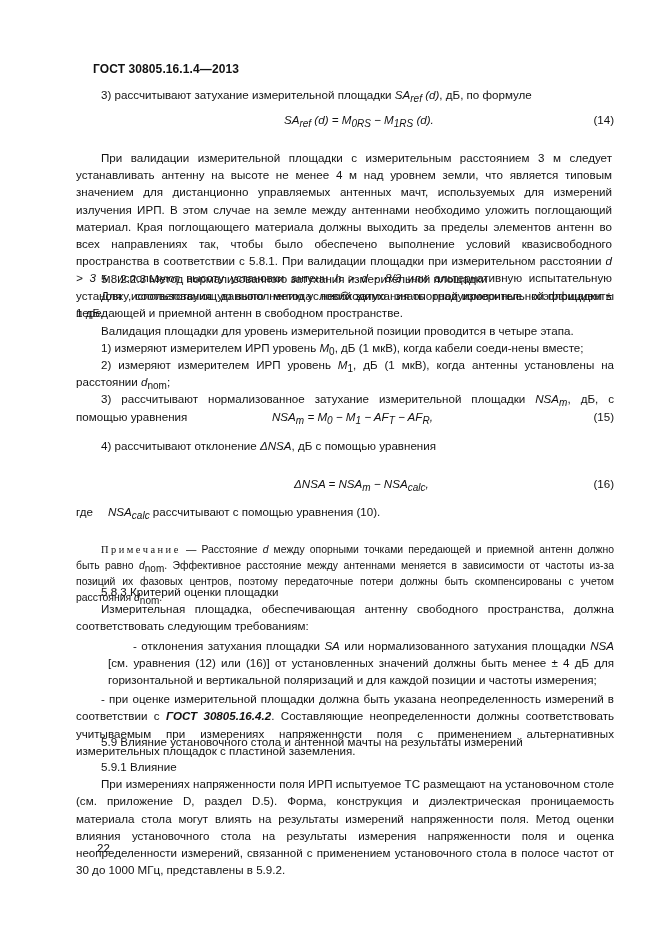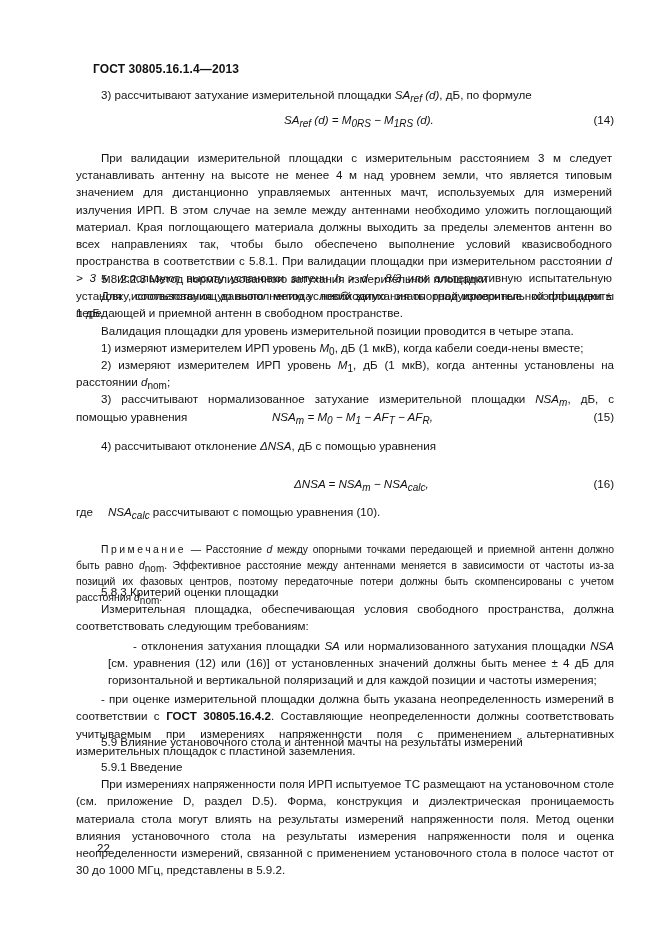--- a/index.html
+++ b/index.html
@@ -12,23 +12,23 @@
   .hdr { position: absolute; top: 62px; left: 17px; font-weight: bold; font-size: 12px; letter-spacing: 0.1px; }
   .blk { position: absolute; left: 0; width: 538px; line-height: 17.2px; text-align: justify; }
   .ind { text-indent: 25px; }
   .p { margin: 0; }
   .eq { position: absolute; left: 0; width: 538px; height: 18px; }
   .eq .f { position: absolute; font-style: italic; white-space: nowrap; }
   .eq .n { position: absolute; right: 0; font-style: normal; }
   i { font-style: italic; }
   sub { font-size: 10px; vertical-align: -3px; line-height: 0; }
   .b { font-weight: normal; }
-  .bi { font-weight: bold; }
+  .bi { font-weight: bold; font-style: italic; }
   .note { font-size: 10.4px; line-height: 16px; }
-  .spaced { letter-spacing: 2.5px; }
+  .spaced { letter-spacing: 2.5px; font-family: Liberation Serif, serif; }
   .pn { position: absolute; left: 13px; top: 841px; margin-left: 8px; }
   .gde { display: inline-block; width: 32px; text-indent: 0; }
 </style>
 </head>
 <body>
 
 <div class="page">
 
   <div class="hdr">ГОСТ 30805.16.1.4—2013</div>
 
@@ -71,26 +71,26 @@
   <div class="blk" style="top:503px;">
     <p class="p"><span class="gde">где</span><i>NSA</i><sub><i>calc</i></sub><span> рассчитывают с помощью уравнения (10).</span></p>
   </div>
 
   <div class="blk ind note" style="top:542px;">
     <span class="spaced">Примечание</span><span> — Расстояние </span><i>d</i><span> между опорными точками передающей и приемной антенн должно быть равно </span><i>d</i><sub>nom</sub><span>. Эффективное расстояние между антеннами меняется в зависимости от частоты из-за позиций их фазовых центров, поэтому передаточные потери должны быть скомпенсированы с учетом расстояния </span><i>d</i><sub>nom</sub><span>.</span>
   </div>
 
   <div class="blk" style="top:583px;">
     <p class="p ind b">5.8.3 Критерий оценки площадки</p>
-    <p class="p ind">Измерительная площадка, обеспечивающая условия свободного пространства, должна соответствовать следующим требованиям:</p>
+    <p class="p ind">Измерительная площадка, обеспечивающая антенну свободного пространства, должна соответствовать следующим требованиям:</p>
     <p class="p ind" style="margin-top:2px;margin-left:32px;"><span>- отклонения затухания площадки </span><i>SA</i><span> или нормализованного затухания площадки </span><i>NSA</i><span> [см. уравнения (12) или (16)] от установленных значений должны быть менее ± 4 дБ для горизонтальной и вертикальной поляризаций и для каждой позиции и частоты измерения;</span></p>
     <p class="p ind" style="margin-top:2px;"><span>- при оценке измерительной площадки должна быть указана неопределенность измерений в соответствии с </span><span class="bi">ГОСТ 30805.16.4.2</span><span>. Составляющие неопределенности должны соответствовать учитываемым при измерениях напряженности поля с применением альтернативных измерительных площадок с пластиной заземления.</span></p>
   </div>
 
   <div class="blk ind b" style="top:733px;">5.9 Влияние установочного стола и антенной мачты на результаты измерений</div>
 
   <div class="blk" style="top:758px;">
-    <p class="p ind b">5.9.1 Введение</p>
+    <p class="p ind b">5.9.1 Влияние</p>
     <p class="p ind">При измерениях напряженности поля ИРП испытуемое ТС размещают на установочном столе (см. приложение D, раздел D.5). Форма, конструкция и диэлектрическая проницаемость материала стола могут влиять на результаты измерений напряженности поля. Метод оценки влияния установочного стола на результаты измерения напряженности поля и оценка неопределенности измерений, связанной с применением установочного стола в полосе частот от 30 до 1000 МГц, представлены в 5.9.2.</p>
   </div>
 
   <div class="pn">22</div>
 </div>
 
 </body></html>

